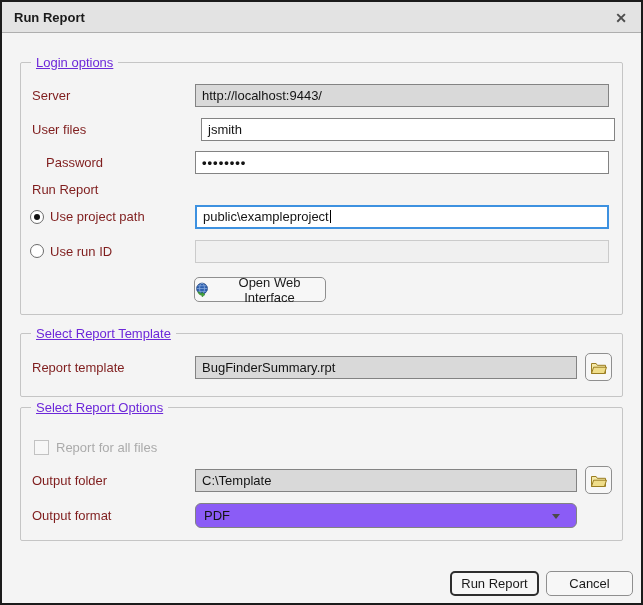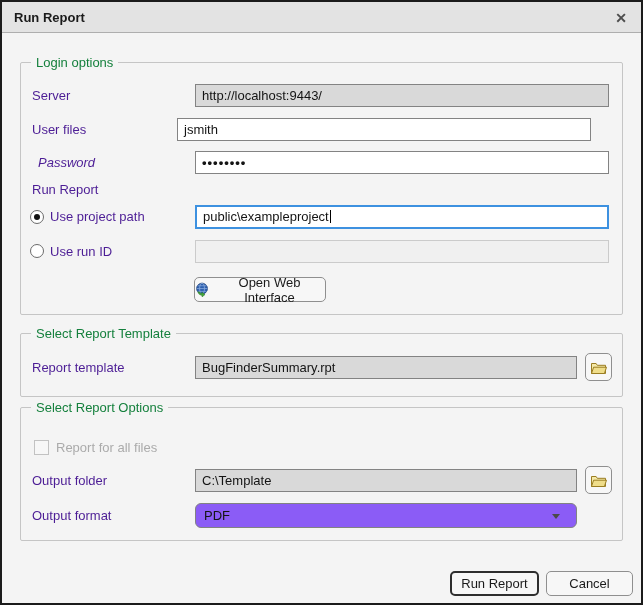--- a/index.html
+++ b/index.html
@@ -7,23 +7,23 @@
   .dialog{
     position:relative;width:643px;height:605px;
     border:2px solid #1b1b1b;background:#f4f4f4;overflow:hidden;
   }
   
   .titlebar{position:absolute;top:0;left:0;right:0;height:31px;background:#e3e3e3;border-bottom:1px solid #aeaeae;}
   .title{position:absolute;left:12px;top:0;height:31px;line-height:31px;font-size:13px;font-weight:bold;color:#1a1a1a;}
   .close{position:absolute;right:10px;top:6px;width:20px;height:20px;line-height:20px;text-align:center;font-size:14px;font-weight:bold;color:#4d4d4d;cursor:pointer;}
   
   .group{position:absolute;border:1px solid #c5c5c5;border-radius:2px;}
-  .legend{position:absolute;top:-8px;left:10px;padding:0 5px;background:#f4f4f4;font-size:13px;color:#15803d;white-space:nowrap;}
+  .legend{position:absolute;top:-8px;left:10px;padding:0 5px;background:#f4f4f4;font-size:13px;color:#6d28d9;white-space:nowrap;text-decoration:underline;}
   
-  .lbl{position:absolute;font-size:13px;color:#4c1d95;white-space:nowrap;}
+  .lbl{position:absolute;font-size:13px;color:#7f1d1d;white-space:nowrap;}
   .lbl.disabled{color:#ababab;}
   
   .field{position:absolute;height:23px;border:1px solid #838383;background:#ffffff;font-size:13px;color:#141414;padding:0 6px;line-height:21px;white-space:nowrap;overflow:hidden;}
   .field.readonly{background:#d9d9d9;}
   .field.disabled{background:#f0f0f0;border-color:#cbcbcb;}
   .field.focus{border:2px solid #3d91e0;line-height:19px;height:24px;}
   .caret{display:inline-block;width:0;height:13px;border-left:1px solid #000;margin-left:1px;vertical-align:-2px;}
   
   .radio{position:absolute;width:14px;height:14px;border:1px solid #6b6b6b;border-radius:50%;background:#fff;}
   .radio.on::after{content:"";position:absolute;left:3px;top:3px;width:6px;height:6px;border-radius:50%;background:#111;}
@@ -51,25 +51,25 @@
   <div class="group" style="left:18px;top:60px;width:603px;height:253px;">
     <span class="legend">Login options</span>
   </div>
 
   <span class="lbl" style="left:30px;top:82px;line-height:23px;">Server</span>
   <div class="field readonly" style="left:193px;top:82px;width:414px;">
     <span>http://localhost:9443/</span>
   </div>
 
   <span class="lbl" style="left:30px;top:116px;line-height:23px;">User files</span>
-  <div class="field" style="left:175px;top:116px;width:414px;">
+  <div class="field" style="left:199px;top:116px;width:414px;">
     <span>jsmith</span>
   </div>
 
-  <span class="lbl" style="left:36px;top:149px;line-height:23px;font-style:italic;">Password</span>
+  <span class="lbl" style="left:44px;top:149px;line-height:23px;">Password</span>
   <div class="field" style="left:193px;top:149px;width:414px;font-weight:bold;letter-spacing:1px;">
     <span>••••••••</span>
   </div>
 
   <span class="lbl" style="left:30px;top:180px;">Run Report</span>
 
   <span class="radio on" style="left:28px;top:208px;"></span>
   <span class="lbl" style="left:48px;top:203px;line-height:24px;">Use project path</span>
   <div class="field focus" style="left:193px;top:203px;width:414px;">
     <span>public\exampleproject</span><span class="caret"></span>

